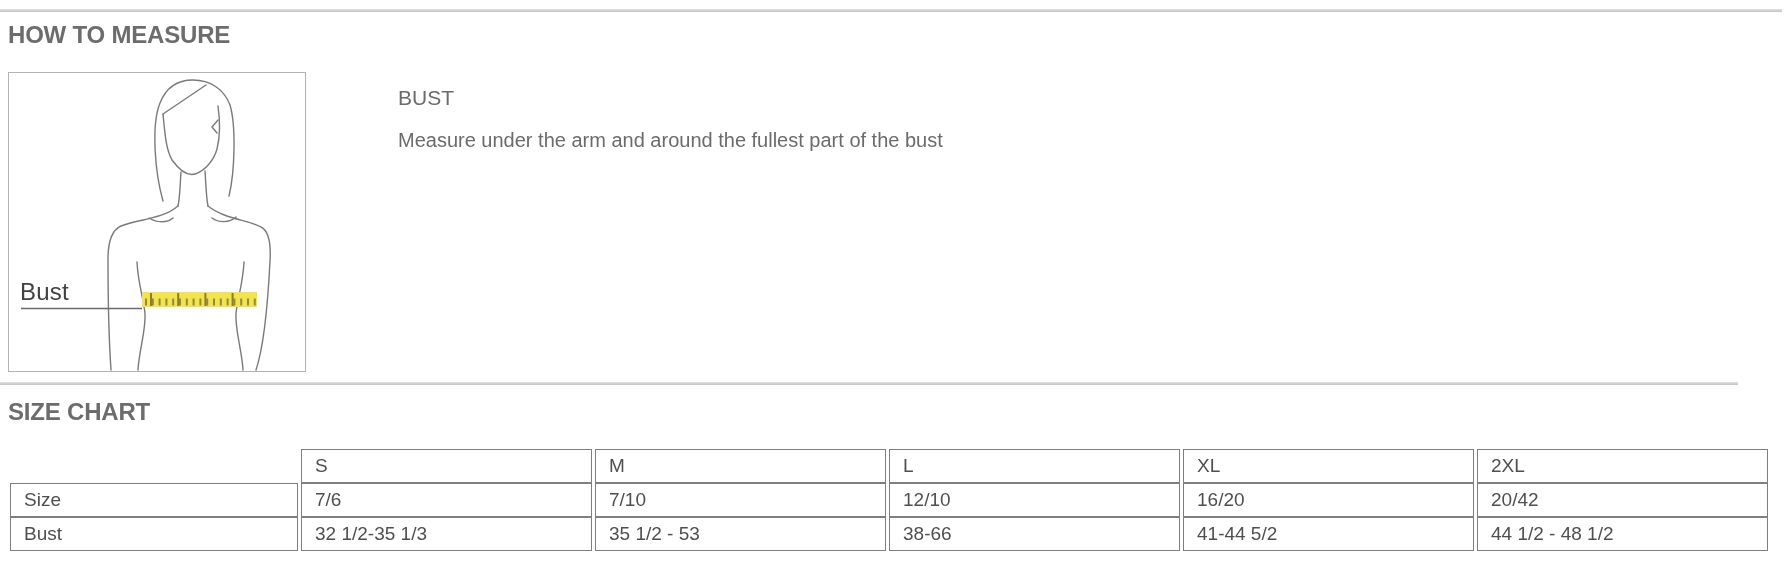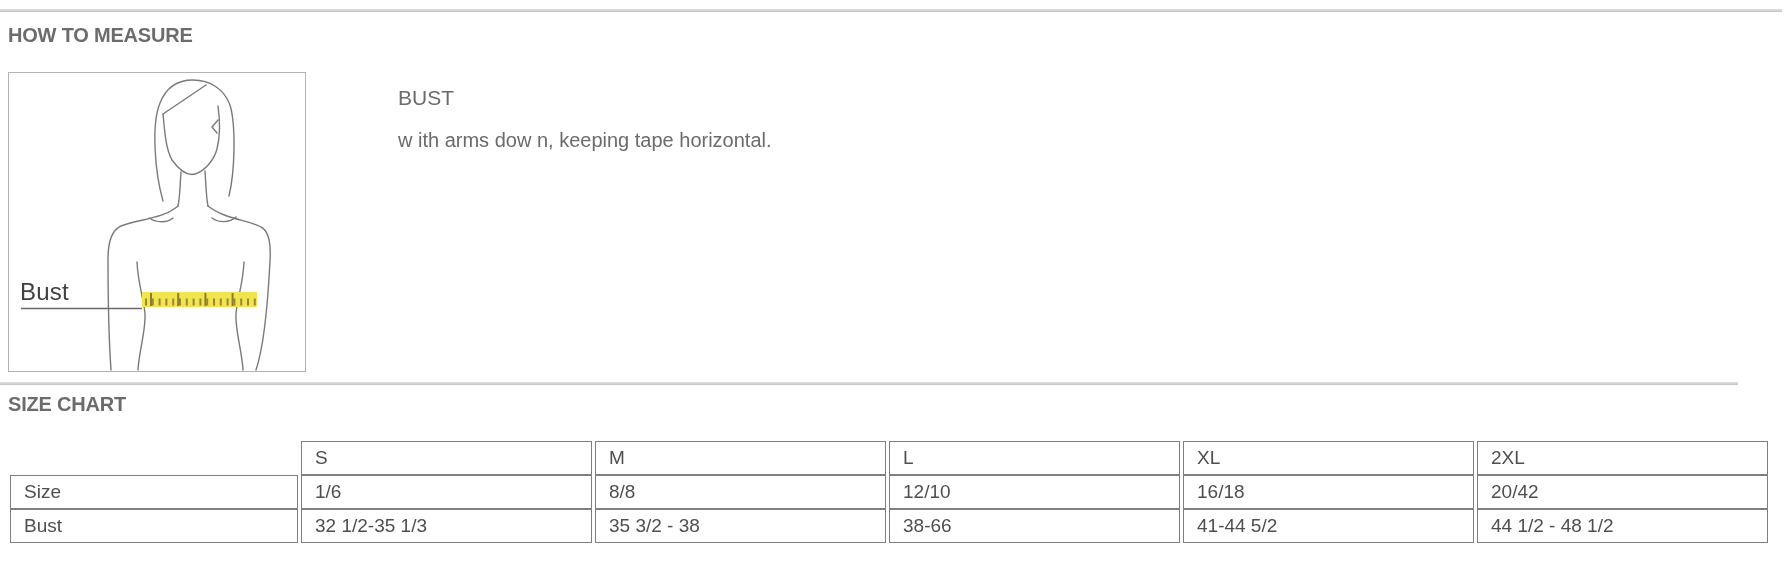--- a/index.html
+++ b/index.html
@@ -12,29 +12,29 @@
     position: relative;
   }
   .rule {
     height: 3px;
     background: linear-gradient(#e2e2e2, #c2c2c2);
     border: none;
   }
   .rule-top { margin-top: 9px; width: 1782px; }
   .rule-mid { margin-top: 10px; width: 1738px; }
   h1.section-heading, h2.section-heading {
-    font-size: 20px;
+    font-size: 24px;
     line-height: 30px;
     font-weight: bold;
     color: #6c6c6c;
     letter-spacing: -0.2px;
     margin-left: 8px;
   }
   h1.section-heading { margin-top: 8px; }
-  h2.section-heading { margin-top: 4px; }
+  h2.section-heading { margin-top: 12px; }
   .measure-row {
     display: flex;
     align-items: flex-start;
     margin-top: 22px;
     margin-left: 8px;
   }
   .figure-box {
     position: relative;
     width: 298px;
     height: 300px;
@@ -120,21 +120,21 @@
       <line x1="136" y1="229" x2="247" y2="229" stroke="#97883a" stroke-width="7" stroke-dasharray="2 4.8"></line>
       <line x1="141" y1="226.5" x2="247" y2="226.5" stroke="#8c7d30" stroke-width="13" stroke-dasharray="2 25.2"></line>
 
       <line x1="12" y1="235.5" x2="133" y2="235.5" stroke="#6a6a6a" stroke-width="1.6"></line>
     </svg>
     <div class="bust-label">Bust</div>
   </div>
 
   <div class="measure-text">
     <div class="measure-term">BUST</div>
-    <div>w ith arms dow n, keeping tape horizontal.</div>
+    <div>Measure under the arm and around the fullest part of the bust</div>
   </div>
 </div>
 
 <div class="rule rule-mid"></div>
 
 <h2 class="section-heading">SIZE CHART</h2>
 
 <table class="size-chart">
   <colgroup>
     <col class="c0">
@@ -148,28 +148,28 @@
     <tr>
       <th class="blank"></th>
       <th>S</th>
       <th>M</th>
       <th>L</th>
       <th>XL</th>
       <th>2XL</th>
     </tr>
     <tr>
       <td>Size</td>
-      <td>1/6</td>
-      <td>8/8</td>
+      <td>7/6</td>
+      <td>7/10</td>
       <td>12/10</td>
-      <td>16/18</td>
+      <td>16/20</td>
       <td>20/42</td>
     </tr>
     <tr>
       <td>Bust</td>
       <td>32 1/2-35 1/3</td>
-      <td>35 3/2 - 38</td>
+      <td>35 1/2 - 53</td>
       <td>38-66</td>
       <td>41-44 5/2</td>
       <td>44 1/2 - 48 1/2</td>
     </tr>
   </tbody>
 </table>
 
 </body></html>

